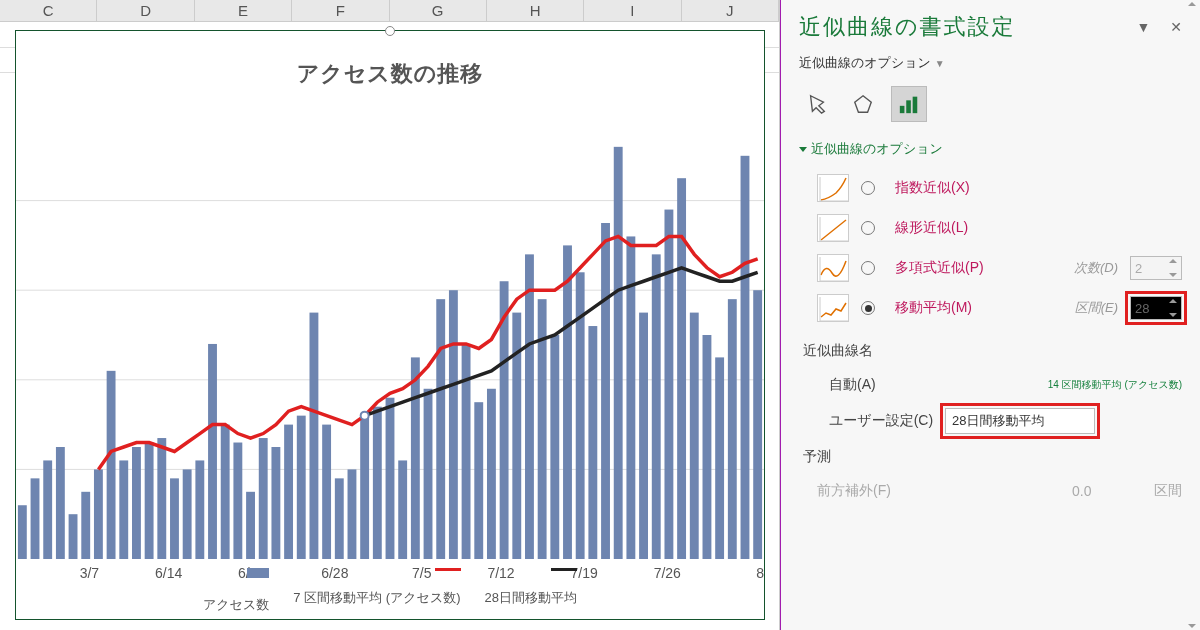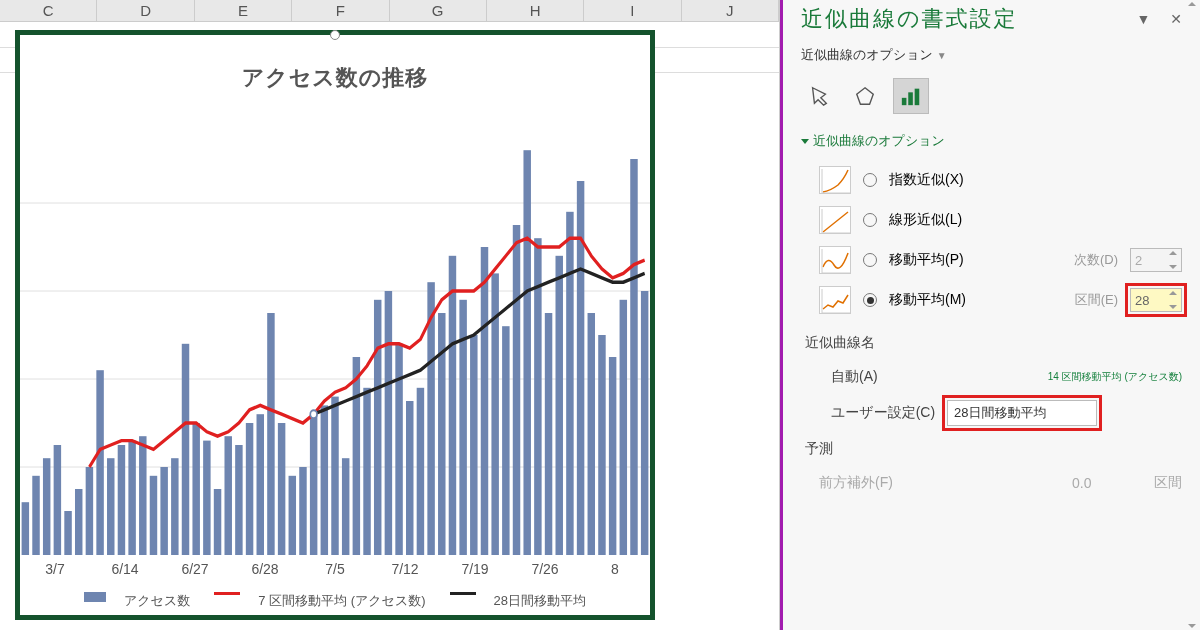--- a/index.html
+++ b/index.html
@@ -39,23 +39,23 @@
     background: #fff;
   }
   .sheet-rows .gridline {
     position: absolute;
     left: 0; right: 0;
     border-bottom: 1px solid #ddd;
   }
   .chart-embed {
     position: absolute;
     left: 15px; top: 30px;
-    width: 640px; height: 590px;
-    background: #fff;
-    border: 5px solid #14532d;
+    width: 750px; height: 590px;
+    background: #fff;
+    border: 1px solid #14532d;
   }
   .chart-handle {
     position: absolute;
     top: -5px; left: 50%;
     transform: translateX(-50%);
     width: 10px; height: 10px;
     border: 1.5px solid #888;
     border-radius: 50%;
     background: #fff;
   }
@@ -74,47 +74,47 @@
   }
   .plot svg { width: 100%; height: 100%; }
   .x-axis {
     position: absolute;
     left: 0; right: 0;
     bottom: 38px;
     display: flex;
     font-size: 14px;
     color: #555;
   }
-  .x-axis .xt { flex: 1; text-align: center; }
+  .x-axis .xt { flex: 1; text-align: right; }
   .legend {
     position: absolute;
     left: 0; right: 0; bottom: 5px;
     display: flex;
     justify-content: center;
     gap: 24px;
     font-size: 13px;
     color: #555;
   }
-  .legend .leg { display: flex; align-items: flex-start; gap: 18px; }
+  .legend .leg { display: flex; align-items: flex-end; gap: 18px; flex-direction: column; }
   .swatch-bar { width: 22px; height: 10px; background: #6e85b0; }
   .swatch-line { width: 26px; height: 3px; }
   .swatch-red { background: #e02020; }
   .swatch-black { background: #222; }
   .bar { fill: #6e85b0; }
   .line-red { fill: none; stroke: #e02020; stroke-width: 3.5; }
   .line-black { fill: none; stroke: #222; stroke-width: 3.5; }
   .grid-h { stroke: #ddd; stroke-width: 1; }
   .dot-start { fill: #fff; stroke: #6e85b0; stroke-width: 2; }
 
   
   .panel {
     width: 420px;
     background: #f7f7f7;
-    border-left: 3px solid #a21caf;
-    padding: 4px 18px 0 18px;
+    border-left: 1px solid #a21caf;
+    padding: 12px 18px 0 18px;
     position: relative;
   }
   .panel-header {
     display: flex;
     align-items: center;
     justify-content: space-between;
   }
   .panel-title {
     color: #1a7a3a;
     font-size: 22px;
@@ -177,26 +177,26 @@
     border-radius: 50%;
     display: flex; align-items: center; justify-content: center;
     flex-shrink: 0;
   }
   .opt-row .radio.checked::after {
     content: "";
     width: 7px; height: 7px;
     background: #333;
     border-radius: 50%;
   }
-  .opt-row .olabel { font-size: 14px; color: #000000; }
-  .opt-row .aux-label { font-size: 13px; color: #999; margin-left: auto; }
+  .opt-row .olabel { font-size: 14px; color: #be185d; margin-left: 8px; }
+  .opt-row .aux-label { font-size: 13px; color: #999; margin-left: auto; font-style: italic; }
   .opt-row .num-input {
     width: 52px; height: 24px;
     border: 1px solid #bbb;
-    background: #fef9c3;
+    background: #000000;
     display: flex; align-items: center;
     padding: 0 4px;
     font-size: 13px;
     color: #666;
     position: relative;
   }
   .opt-row .num-input.disabled { color: #aaa; background: #f4f4f4; }
   .spinner {
     position: absolute; right: 2px; top: 2px; bottom: 2px;
     width: 10px;
@@ -419,21 +419,21 @@
   </div>
       <div class="opt-row">
     <span class="trend-icon">
       <svg width="32" height="28" viewBox="0 0 32 28">
         <path d="M3 20 Q8 8 14 18 Q20 28 28 6" fill="none" stroke="#e07000" stroke-width="1.5"></path>
         <line x1="2" y1="26" x2="30" y2="26" stroke="#ccc"></line>
         <line x1="2" y1="2" x2="2" y2="26" stroke="#ccc"></line>
       </svg>
     </span>
     <span class="radio "></span>
-    <span class="olabel">移動平均(P)</span>
+    <span class="olabel">多項式近似(P)</span>
     <span class="aux-label">次数(D)</span>
            <span class="num-input disabled ">
              <span>2</span>
              <span class="spinner"></span>
            </span>
   </div>
       <div class="opt-row">
     <span class="trend-icon">
       <svg width="32" height="28" viewBox="0 0 32 28">
         <path d="M3 22 L8 18 L13 20 L18 14 L23 16 L28 8" fill="none" stroke="#e07000" stroke-width="1.5"></path>

